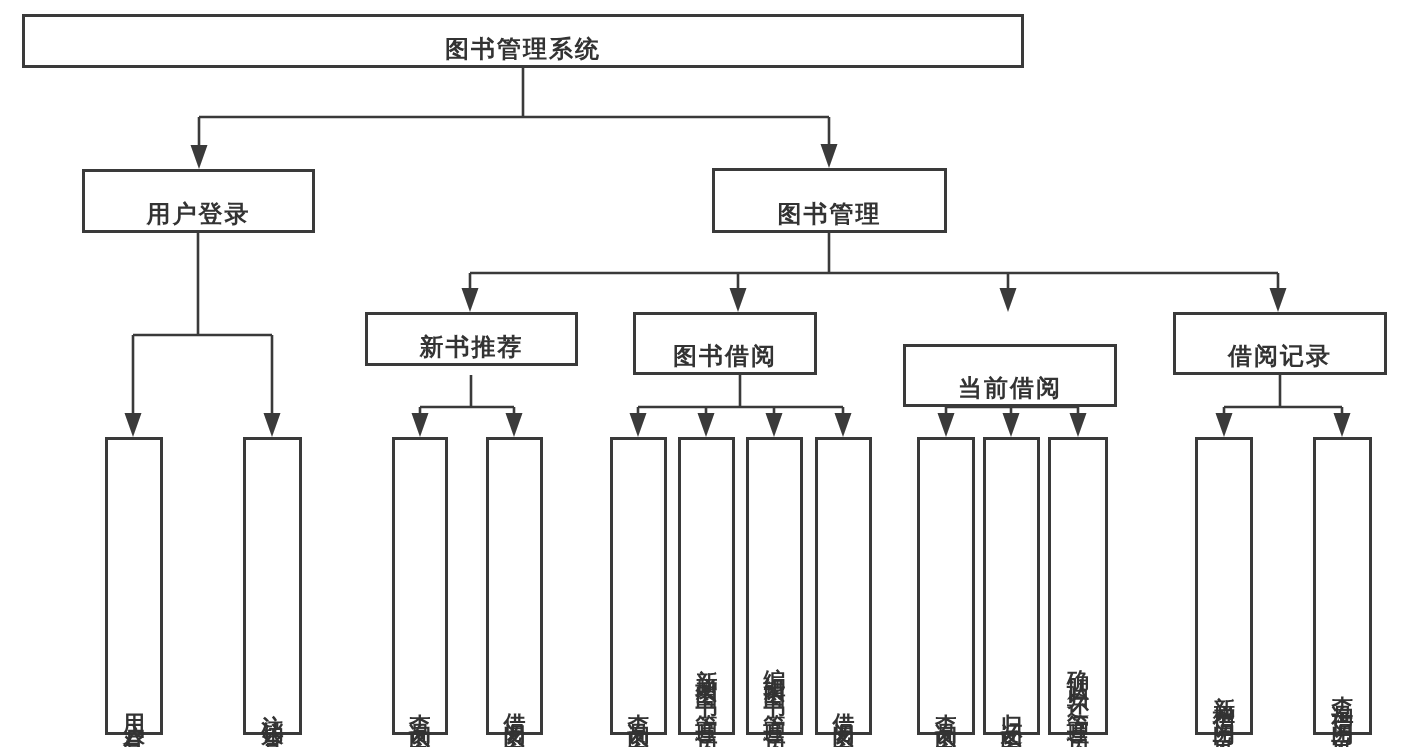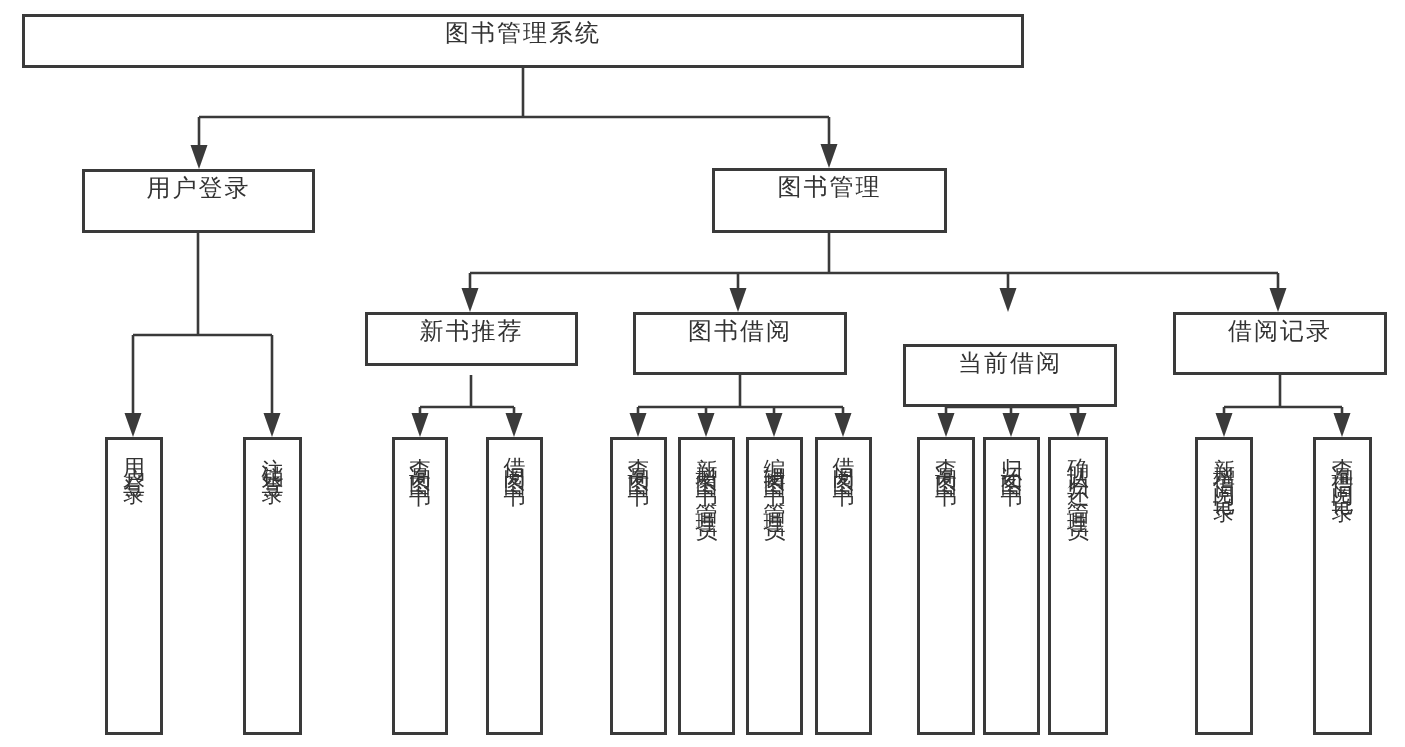--- a/index.html
+++ b/index.html
@@ -10,23 +10,24 @@
     background:var(--bg,#ffffff);
     overflow:hidden;
   }
   #connectors { position:absolute; left:0; top:0; width:1405px; height:747px; }
   .node {
     position:absolute;
     box-sizing:border-box;
     border:3px solid var(--line,#3a3a3a);
     background:#ffffff;
     display:flex;
-    align-items:flex-start;
+    align-items:flex-end;
     justify-content:center;
     color:var(--text,#333333);
+    font-weight:bold;
   }
   .node.h span {
     font-size:24px;
     letter-spacing:2px;
     white-space:nowrap;
   }
   .node.v span {
     writing-mode:vertical-rl;
     text-orientation:mixed;
     font-size:22px;
@@ -106,21 +107,21 @@
       </div>
       <div class="node h" style="left: 82px; top: 169px; width: 233px; height: 64px;">
         <span>用户登录</span>
       </div>
       <div class="node h" style="left: 712px; top: 168px; width: 235px; height: 65px;">
         <span>图书管理</span>
       </div>
       <div class="node h" style="left: 365px; top: 312px; width: 213px; height: 54px;">
         <span>新书推荐</span>
       </div>
-      <div class="node h" style="left: 633px; top: 312px; width: 214px; height: 63px;">
+      <div class="node h" style="left: 633px; top: 312px; width: 184px; height: 63px;">
         <span>图书借阅</span>
       </div>
       <div class="node h" style="left: 903px; top: 312px; width: 214px; height: 63px; margin-top: 32px;">
         <span>当前借阅</span>
       </div>
       <div class="node h" style="left: 1173px; top: 312px; width: 214px; height: 63px;">
         <span>借阅记录</span>
       </div>
       <div class="node v" style="left: 105px; top: 437px; width: 58px; height: 298px;">
         <span>用户登录</span>

